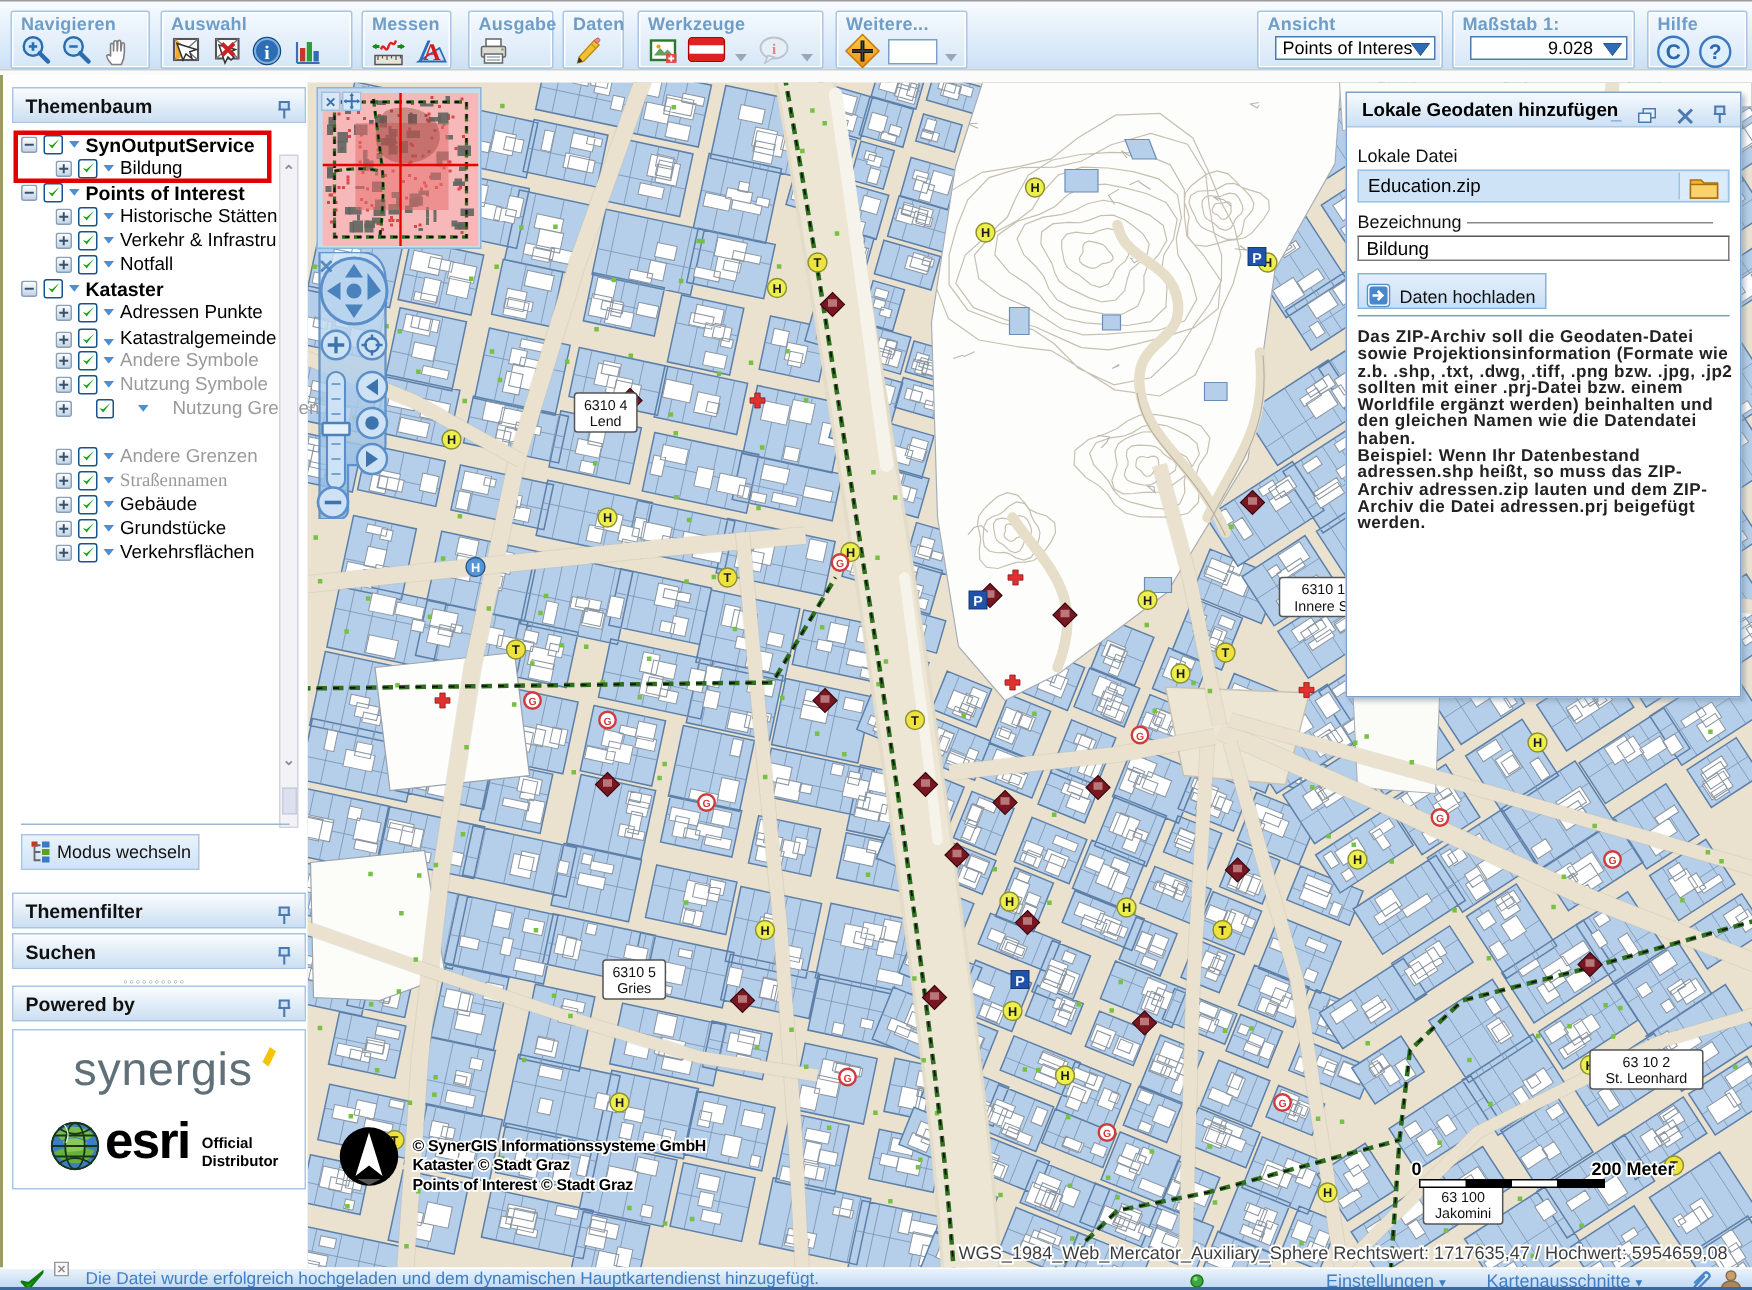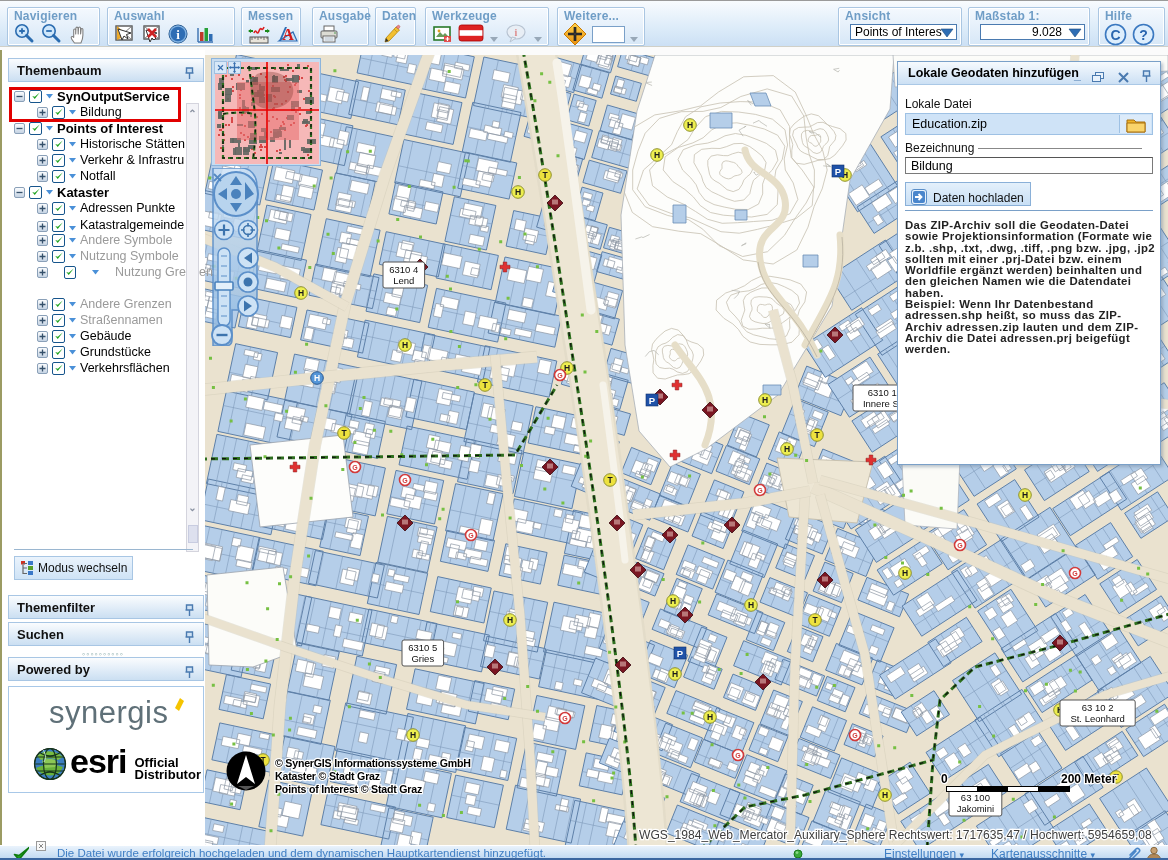--- a/index.html
+++ b/index.html
@@ -27,21 +27,21 @@
 #vsb{position:absolute;left:184px;top:53px;width:13px;height:449px;background:#f3f3f7;border:1px solid #d4d4dd}
 .sbup,.sbdn{position:absolute;left:0;width:100%;text-align:center;color:#8890a0;font-size:10px;font-weight:bold}
 .sbup{top:4px}.sbdn{bottom:38px}
 .sbthumb{position:absolute;left:1px;bottom:8px;width:10px;height:18px;background:#dde0ee;border:1px solid #c8cce0}
 #modus{position:absolute;left:12px;top:506px;width:119px;height:24px;background:linear-gradient(#eaf3fc,#cfe3f6);border:1px solid #a8c6e4;display:flex;align-items:center;padding-left:5px;font-size:12px;color:#111}
 #modus span{margin-left:4px}
 #logobox{position:absolute;left:6px;top:636px;width:196px;height:107px;background:#fff;border:1px solid #a8c8e8}
 #synergis{position:absolute;left:40px;top:8px;font-size:31px;color:#5f7078;letter-spacing:0.5px}
 #esrirow{position:absolute;left:24px;top:55px;display:flex;align-items:flex-end}
 #esritxt{font-size:34px;font-weight:bold;color:#000;margin-left:3px;letter-spacing:-1px}
-#esridist{font-size:13px;font-weight:bold;color:#000;margin-left:8px;line-height:12px}
+#esridist{font-size:10px;font-weight:bold;color:#000;margin-left:8px;line-height:12px}
 #map{position:absolute;left:205px;top:55px;width:963px;height:790px;overflow:hidden;background:#EAE2CF}
 #inset{position:absolute;left:6px;top:3px;width:110px;height:108px;background:#c8dcf0;border:1px solid #8cb4dc;padding:3px}
 .insbtn{position:absolute;top:2px;width:13px;height:13px;background:#d8e8f8;border:1px solid #a0c0e0;color:#3a70b0;font-size:9px;font-weight:bold;text-align:center;line-height:12px}
 #navctl{position:absolute;left:5px;top:113px}
 #dialog{position:absolute;left:897px;top:61px;width:264px;height:404px;background:#fff;border:1px solid #7aa0c8;box-shadow:2px 2px 3px rgba(120,140,160,0.5)}
 #dlgtitle{position:relative;height:23px;background:linear-gradient(#f6fafe,#cce0f4);border-bottom:1px solid #aac8e6;font-size:12.5px;font-weight:bold;color:#000;line-height:22px;padding-left:10px}
 .dlgico{position:absolute;top:6px}
 #dlgbody{padding:6px 7px 0 7px;position:relative}
 .dlbl{font-size:12px;color:#111;margin-bottom:2px}
 #filefield{position:relative;height:22px;background:#cfe3f7;border:1px solid #9ec1e4;font-size:12.5px;line-height:21px;padding-left:6px}
@@ -1103,21 +1103,21 @@
             </svg>
           </span>
           <span class="tri">
             <svg width="9" height="8" viewBox="0 0 9 8">
               <path d="M1 2h7L4.5 6.5z" fill="#4a90d8"></path>
             </svg>
           </span>
           <span class="tlbl gray">Andere Grenzen</span>
         </div>
 
-<div class="trow" style="padding-left:33px;">
+<div class="trow" style="padding-left:33px;font-family:Liberation Serif, serif;">
           <span class="exp">
             <svg width="11" height="11" viewBox="0 0 11 11">
               <rect x="0.5" y="0.5" width="10" height="10" rx="1.5" fill="url(#na)" stroke="#8aa0b8"></rect>
               <path d="M2.5 5.5h6M5.5 2.5v6" stroke="#35506b" stroke-width="1.3"></path>
             </svg>
           </span>
           <span class="chk">
             <svg width="10" height="10" viewBox="0 0 12 12">
               <path d="M1.5 6l3 3.6L10.5 1.8 4.5 7z" fill="#1fa31f"></path>
             </svg>

